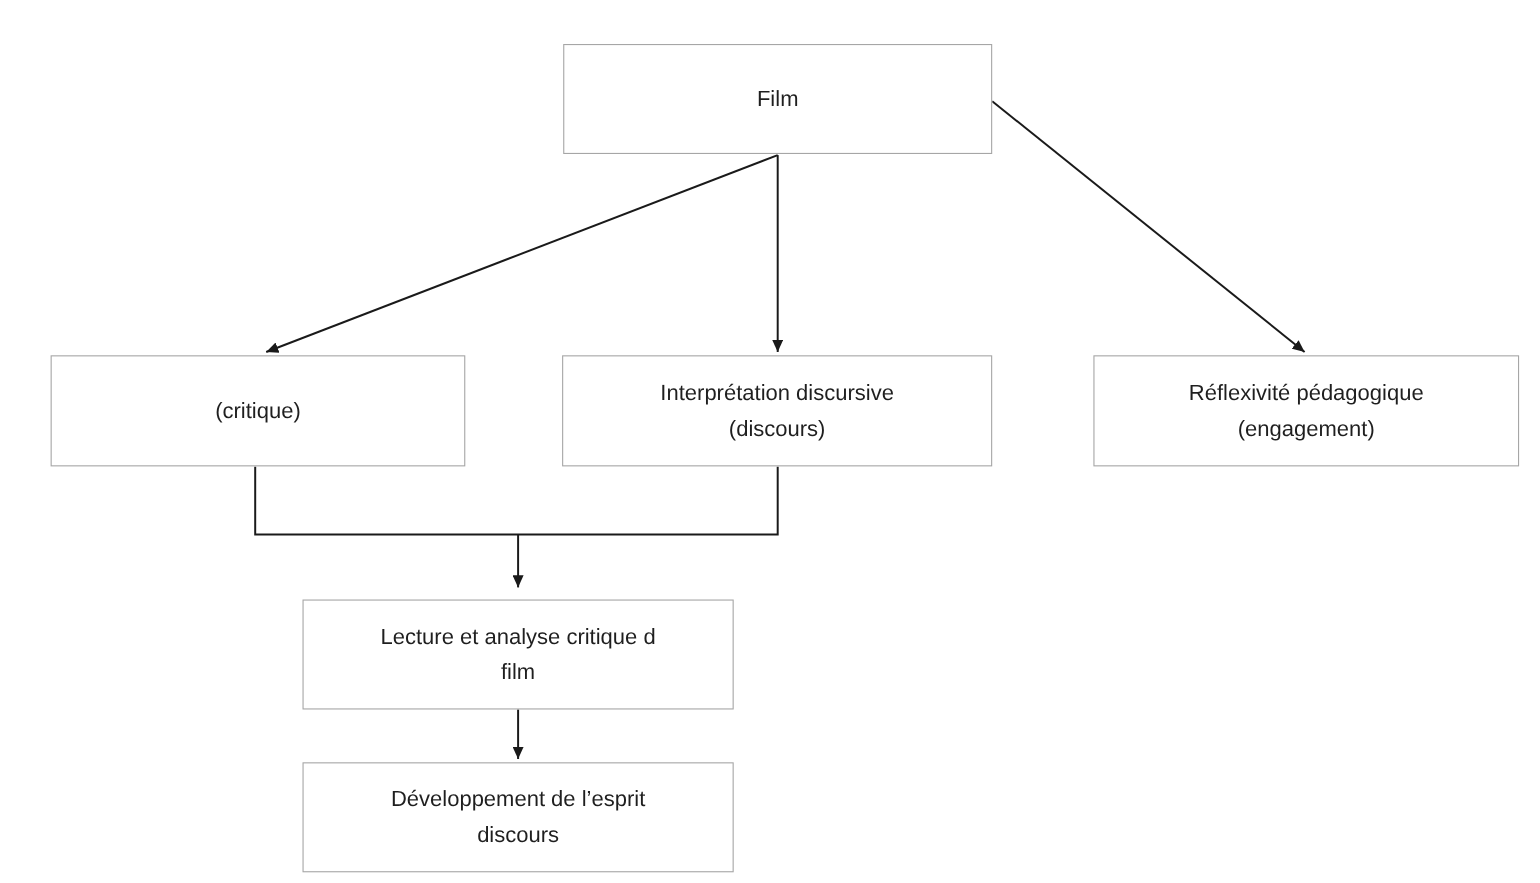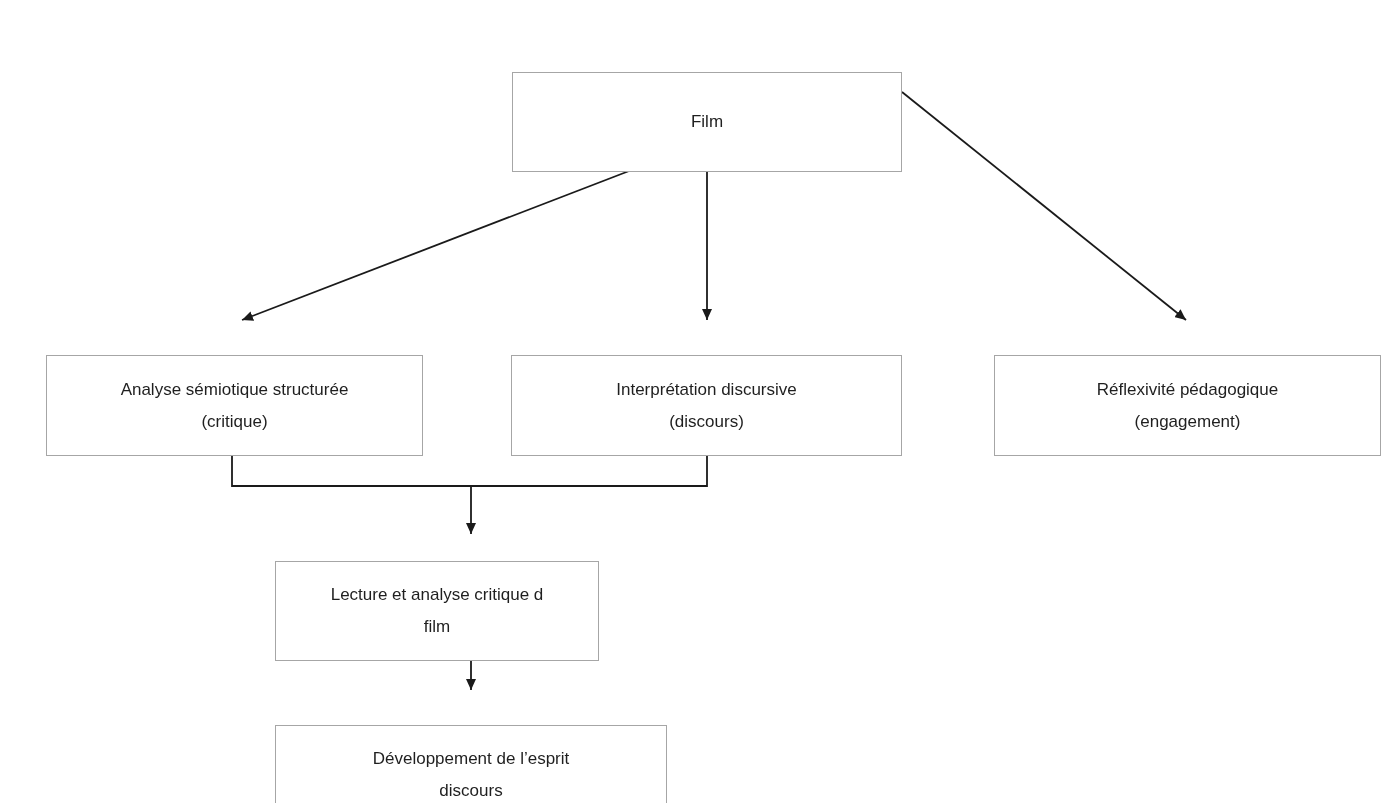--- a/index.html
+++ b/index.html
@@ -38,23 +38,22 @@
   .node{
     position:absolute;
     background:var(--node-fill);
     border:1.5px solid var(--node-border);
     display:flex;
     flex-direction:column;
     align-items:center;
     justify-content:center;
     text-align:center;
     color:var(--text);
-    font-size:17px;
+    font-size:20px;
     line-height:32px;
-    margin-top:32px;
   }
   .node-text-line{
     white-space:nowrap;
   }
 </style>
 </head>
 <body>
 
 <div class="canvas">
 
@@ -76,35 +75,34 @@
     <line class="edge" x1="471" y1="486" x2="471" y2="534" marker-end="url(#arrowhead)"></line>
 
     <line class="edge" x1="471" y1="638" x2="471" y2="690" marker-end="url(#arrowhead)"></line>
   </svg>
 
   <div class="node" style="left:512px;top:40px;width:390px;height:100px">
     <div class="node-text-line">Film</div>
   </div>
 
   <div class="node" style="left:46px;top:323px;width:377px;height:101px">
-    <div class="node-text-line">Analyse sémiotique structurée</div>
     <div class="node-text-line">(critique)</div>
   </div>
 
   <div class="node" style="left:511px;top:323px;width:391px;height:101px">
     <div class="node-text-line">Interprétation discursive</div>
     <div class="node-text-line">(discours)</div>
   </div>
 
   <div class="node" style="left:994px;top:323px;width:387px;height:101px">
     <div class="node-text-line">Réflexivité pédagogique</div>
     <div class="node-text-line">(engagement)</div>
   </div>
 
-  <div class="node" style="left:275px;top:529px;width:324px;height:100px">
+  <div class="node" style="left:275px;top:545px;width:392px;height:100px">
     <div class="node-text-line">Lecture et analyse critique d</div>
     <div class="node-text-line">film</div>
   </div>
 
   <div class="node" style="left:275px;top:693px;width:392px;height:100px">
     <div class="node-text-line">Développement de l’esprit</div>
     <div class="node-text-line">discours</div>
   </div>
 
 </div>

